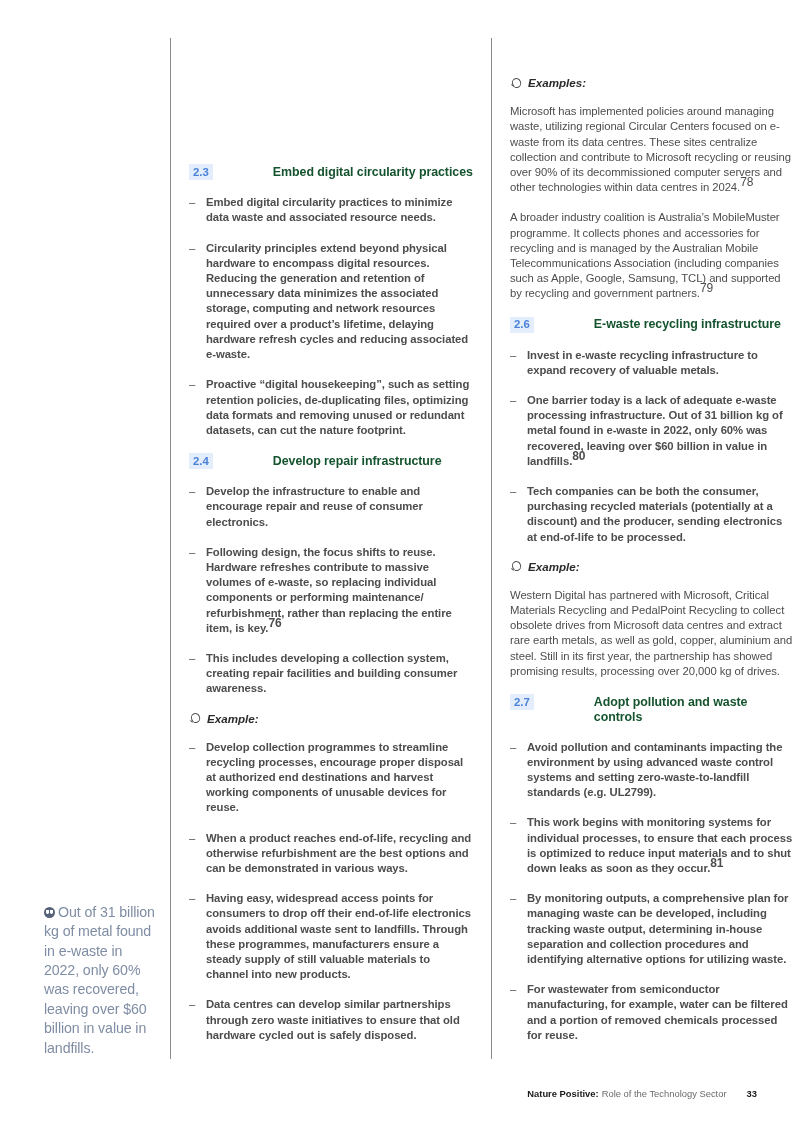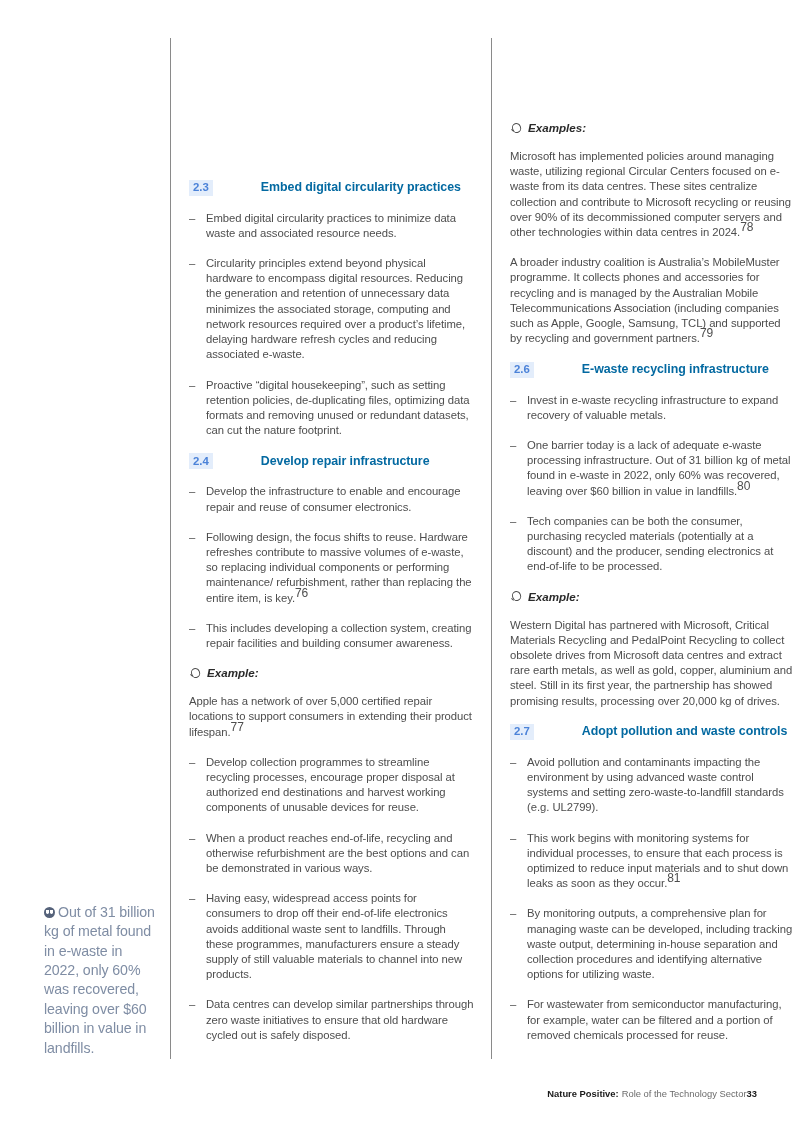--- a/index.html
+++ b/index.html
@@ -100,42 +100,44 @@
     font-size: 11.4px;
     font-weight: 700;
     line-height: 13px;
     padding: 1.5px 4px 1.5px 4px;
     margin-right: 8px;
     flex: 0 0 auto;
   }
   .section-title {
     font-size: 12.4px;
     font-weight: 700;
-    color: #0369a1;
+    color: #14532d;
     line-height: 15px;
     letter-spacing: -0.05px;
+    margin-left: 12px;
   }
 
   
   .bullet {
     display: flex;
     margin-bottom: 15px;
   }
   .bullet-dash {
     flex: 0 0 17px;
     font-size: 11.3px;
     line-height: 15.2px;
     color: #4d4d4d;
   }
   .bullet-text {
     font-size: 11.3px;
     line-height: 15.2px;
     color: #4d4d4d;
     letter-spacing: -0.06px;
     flex: 1;
+    font-weight: bold;
   }
 
   
   .example-head {
     display: flex;
     align-items: center;
     margin-bottom: 14px;
     margin-top: 3px;
   }
   .magnifier {
@@ -201,21 +203,21 @@
     color: #1a1a1a;
     margin-right: 3px;
   }
   .footer-rest {
     color: #6b6b6b;
     font-weight: 400;
   }
   .footer-page {
     font-weight: 700;
     color: #1a1a1a;
-    margin-left: 0;
+    margin-left: 20px;
   }
 </style>
 </head>
 <body>
 
 <div class="page">
 
   <div class="columns">
 
     <div class="col-quote">
@@ -254,21 +256,20 @@
           <span class="bullet-text"><span>Following design, the focus shifts to reuse. Hardware refreshes contribute to massive volumes of e-waste, so replacing individual components or performing maintenance/ refurbishment, rather than replacing the entire item, is key.</span><sup>76</sup></span>
         </div>
         <div class="bullet">
           <span class="bullet-dash">–</span>
           <span class="bullet-text"><span>This includes developing a collection system, creating repair facilities and building consumer awareness.</span></span>
         </div>
         <div class="example-head">
           <span class="magnifier"></span>
           <span class="example-label">Example:</span>
         </div>
-        <p class="example-body"><span>Apple has a network of over 5,000 certified repair locations to support consumers in extending their product lifespan.</span><sup>77</sup></p>
         <div class="bullet">
           <span class="bullet-dash">–</span>
           <span class="bullet-text"><span>Develop collection programmes to streamline recycling processes, encourage proper disposal at authorized end destinations and harvest working components of unusable devices for reuse.</span></span>
         </div>
         <div class="bullet">
           <span class="bullet-dash">–</span>
           <span class="bullet-text"><span>When a product reaches end-of-life, recycling and otherwise refurbishment are the best options and can be demonstrated in various ways.</span></span>
         </div>
         <div class="bullet">
           <span class="bullet-dash">–</span>

